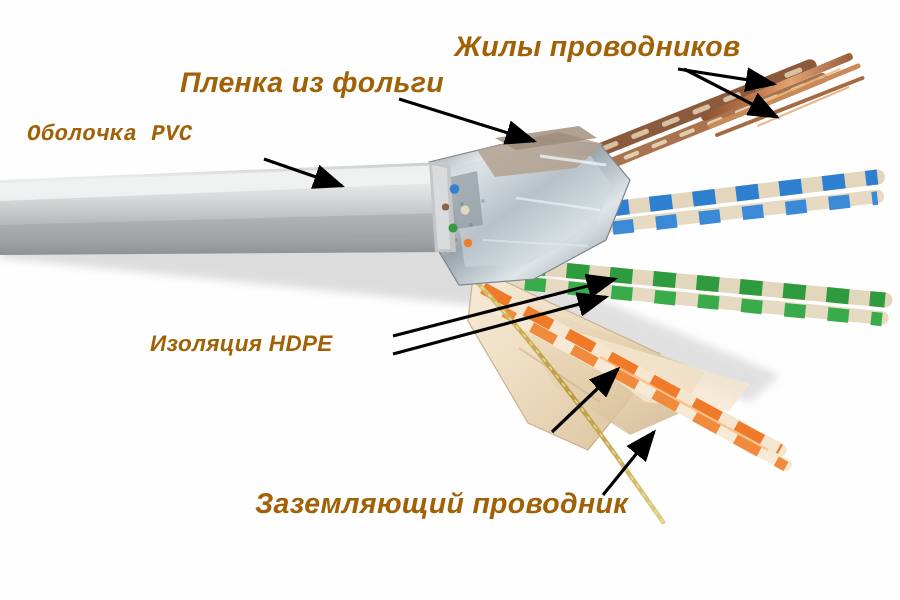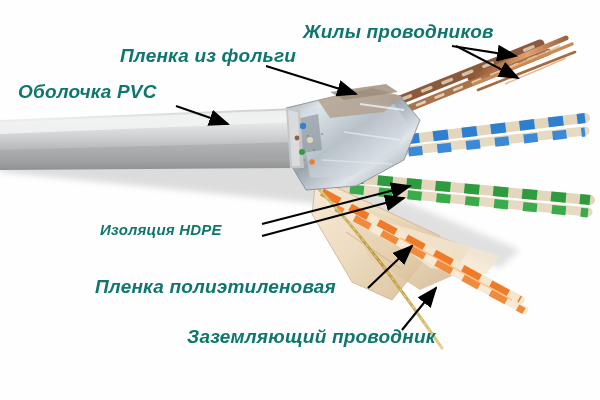--- a/index.html
+++ b/index.html
@@ -1,28 +1,28 @@
 <!DOCTYPE html>
 <html><head>
 <meta charset="utf-8">
 <style>
   html,body{margin:0;padding:0;background:#fff;}
   body{width:600px;height:400px;position:relative;overflow:hidden;
        font-family:"Liberation Sans",sans-serif;background:#fefefe;}
   #stage{position:absolute;inset:0;width:600px;height:400px;overflow:hidden;}
 
-  .label{position:absolute;font-weight:bold;font-style:italic;color:#0f766e;
+  .label{position:absolute;font-weight:bold;font-style:italic;color:#a16207;
          white-space:nowrap;letter-spacing:.2px;line-height:1;}
 
-  .l-sheath{left:18px;top:82px;font-size:19px;}
+  .l-sheath{left:18px;top:82px;font-size:15px;font-family:Liberation Mono, monospace;}
   .l-foil{left:120px;top:46px;font-size:19px;}
   .l-cores{left:303px;top:22px;font-size:19px;}
   .l-hdpe{left:100px;top:222px;font-size:15px;}
   .l-film{left:95px;top:277px;font-size:19px;}
-  .l-ground{left:187px;top:327px;font-size:19px;text-align:center;}
+  .l-ground{left:170px;top:327px;font-size:19px;text-align:center;}
 
   svg.overlay{position:absolute;left:0;top:0;width:600px;height:400px;}
   .art{position:absolute;}
 </style>
 </head>
 <body>
 
 <div id="stage">
 
   <svg class="art" width="600" height="400" viewBox="0 0 600 400" style="left:0;top:0;">
@@ -185,17 +185,16 @@
   </svg>
 
   <div class="label l-sheath">Оболочка PVC</div>
 
   <div class="label l-foil">Пленка из фольги</div>
 
   <div class="label l-cores">Жилы проводников</div>
 
   <div class="label l-hdpe">Изоляция HDPE</div>
 
-  <div class="label l-film">Пленка полиэтиленовая</div>
 
   <div class="label l-ground">Заземляющий проводник</div>
 
 </div>
 
 </body></html>

